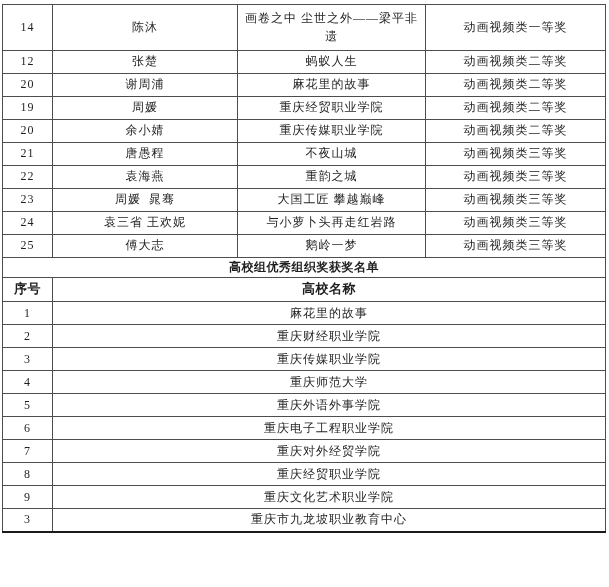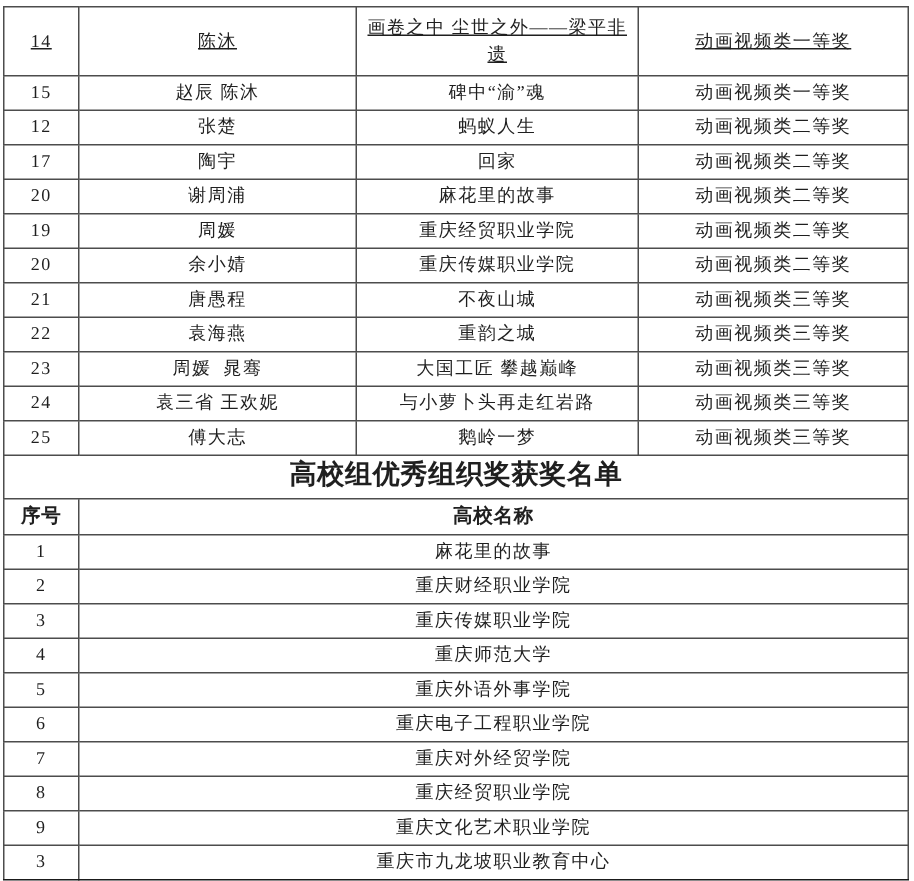--- a/index.html
+++ b/index.html
@@ -30,25 +30,25 @@
     vertical-align:middle;
     font-size:12px;
     letter-spacing:1px;
     padding:1px 3px;
     white-space:pre-wrap;
     line-height:1.45;
     overflow:hidden;
   }
   table.doc-table{border-bottom:2px solid var(--outer-bottom);}
   tr.row-single{height:23px;}
-  tr.row-tall{height:46px;text-decoration:underline;}
+  tr.row-tall{height:46px;}
   tr.section-title-row{height:20px;}
   tr.section-title-row td{
-    font-family:Liberation Mono, monospace;
-    font-weight:bold;font-size:18px;letter-spacing:0.5px;
+    font-family:Liberation Serif, serif;
+    font-weight:bold;font-size:12px;letter-spacing:0.5px;
   }
   tr.col-header-row{height:24px;}
   tr.col-header-row td{
     font-family:"Liberation Sans","DejaVu Sans",sans-serif;
     font-weight:bold;font-size:13px;letter-spacing:0.5px;
   }
   col.c-no{width:50px;}
   col.c-author{width:185px;}
   col.c-work{width:188px;}
   col.c-award{width:180px;}
@@ -65,35 +65,23 @@
       <col class="c-award">
     </colgroup>
     <tbody>
         <tr class="row-tall">
           <td>14</td>
           <td>陈沐</td>
           <td>画卷之中 尘世之外——梁平非遗</td>
           <td>动画视频类一等奖</td>
         </tr>
         <tr class="row-single">
-          <td>15</td>
-          <td>赵辰 陈沐</td>
-          <td>碑中“渝”魂</td>
-          <td>动画视频类一等奖</td>
-        </tr>
-        <tr class="row-single">
           <td>12</td>
           <td>张楚</td>
           <td>蚂蚁人生</td>
-          <td>动画视频类二等奖</td>
-        </tr>
-        <tr class="row-single">
-          <td>17</td>
-          <td>陶宇</td>
-          <td>回家</td>
           <td>动画视频类二等奖</td>
         </tr>
         <tr class="row-single">
           <td>20</td>
           <td>谢周浦</td>
           <td>麻花里的故事</td>
           <td>动画视频类二等奖</td>
         </tr>
         <tr class="row-single">
           <td>19</td>

